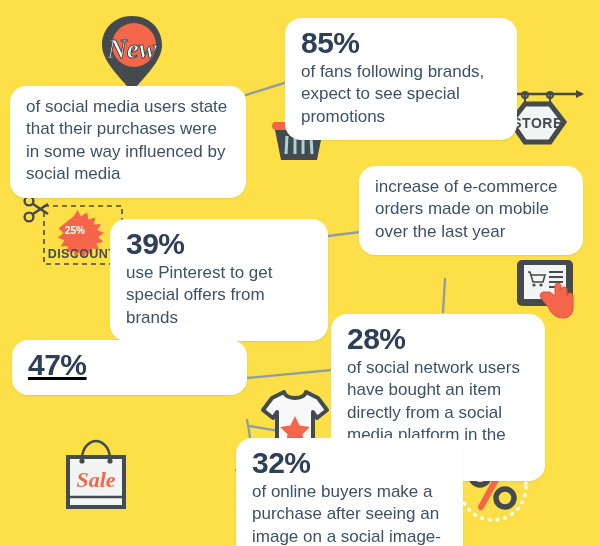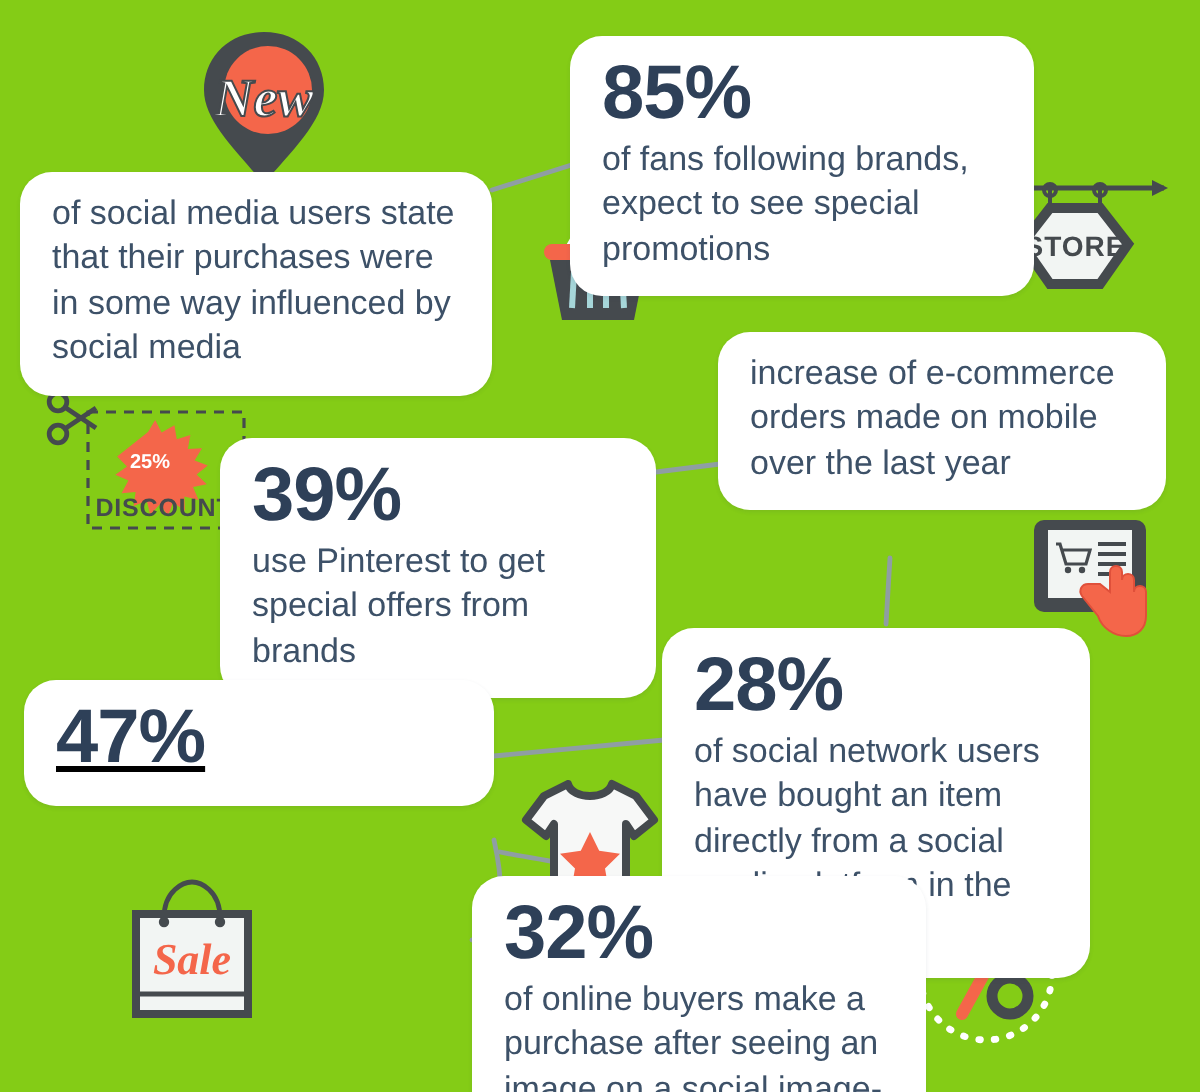--- a/index.html
+++ b/index.html
@@ -11,41 +11,41 @@
     height: 546px;
     background: #a6d6d9;
     font-family: "Liberation Sans", sans-serif;
     overflow: hidden;
     position: relative;
   }
   #infographic {
     position: relative;
     width: 600px;
     height: 546px;
-    background: #84cc16;
+    background: #fde047;
   }
   .connectors {
     position: absolute;
     left: 0;
     top: 0;
     width: 600px;
     height: 546px;
     z-index: 1;
   }
   .stat-card {
     position: absolute;
     background: #ffffff;
     border-radius: 16px;
     box-sizing: border-box;
     z-index: 3;
     padding: 10px 16px 12px 16px;
     box-shadow: 0 1px 2px rgba(40,60,80,0.10);
   }
   .stat-value {
-    font-size: 38px;
+    font-size: 30px;
     font-weight: bold;
     color: #2e4058;
     line-height: 1.0;
     letter-spacing: -0.5px;
     margin-bottom: 3px;
     font-family: "Liberation Sans", sans-serif;
   }
   .stat-desc {
     font-size: 17px;
     color: #3d5168;

